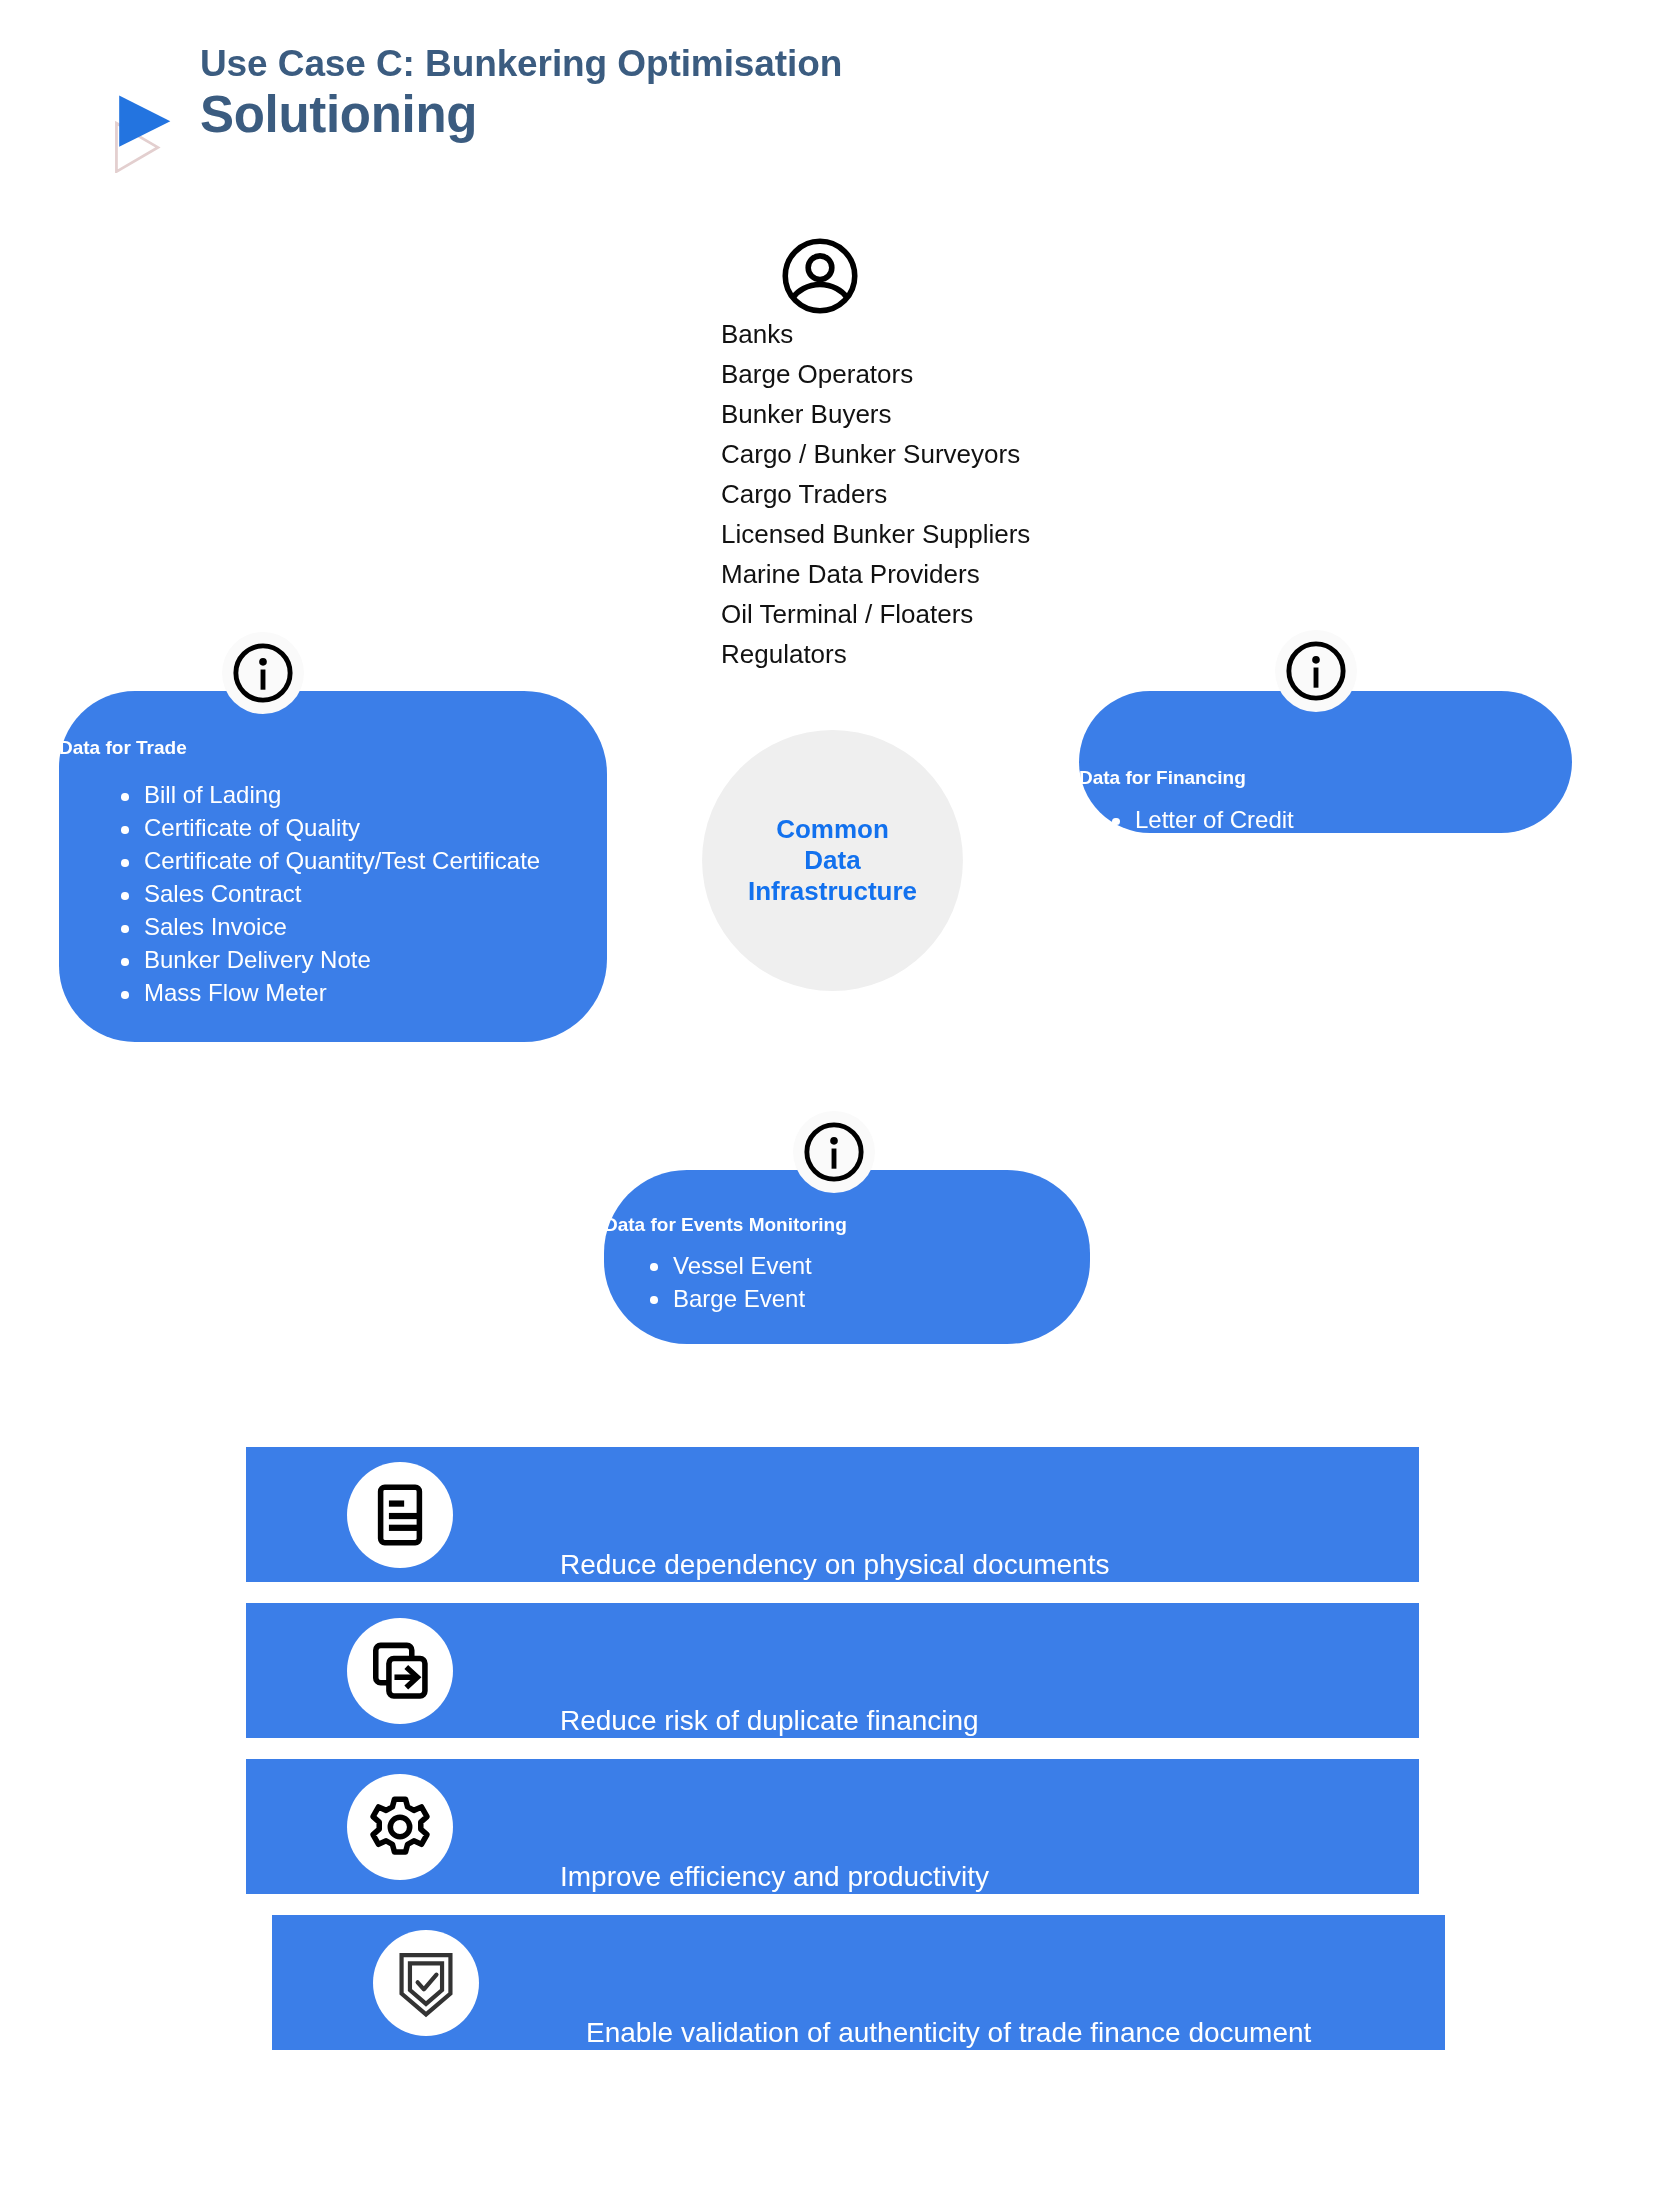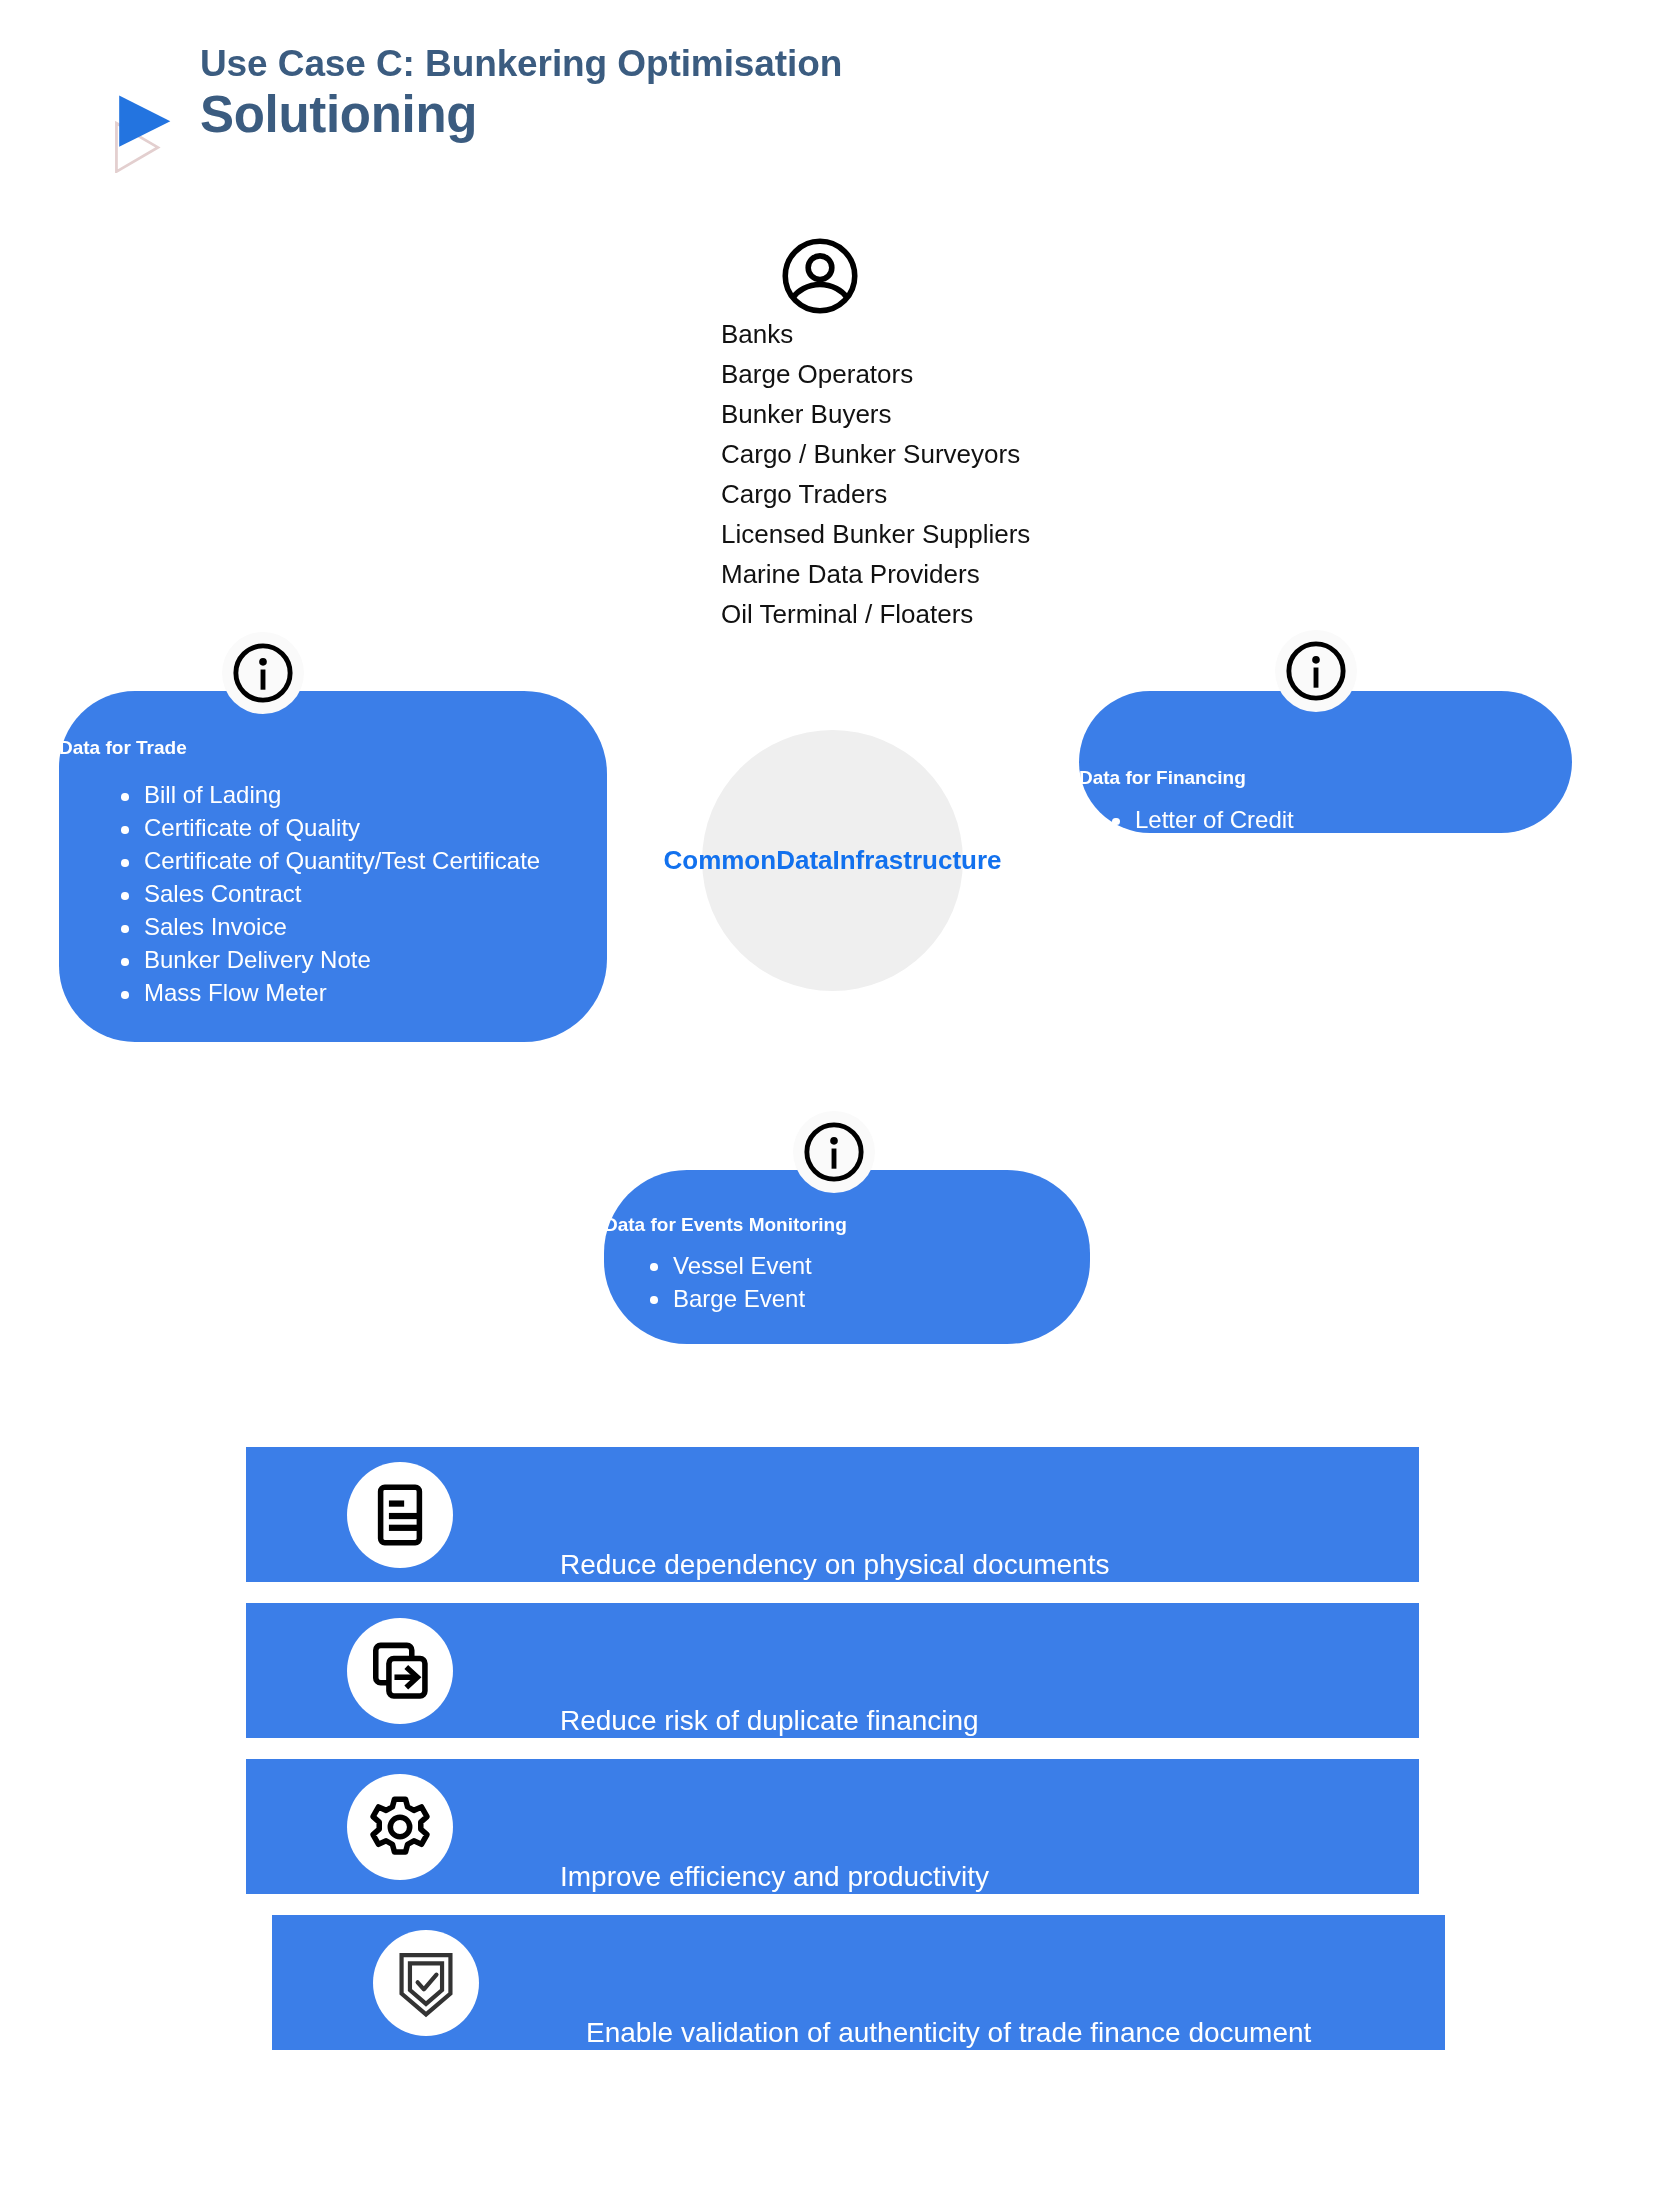--- a/index.html
+++ b/index.html
@@ -115,20 +115,21 @@
     height: 333px;
   }
   .hub svg { display: block; }
   .hub-label {
     position: absolute;
     left: 0;
     top: 0;
     width: 333px;
     height: 333px;
     display: flex;
+    flex-direction: column;
     align-items: center;
     justify-content: center;
     pointer-events: none;
   }
   .hub-label span {
     font-size: 26px;
     font-weight: bold;
     color: #1271ee;
     line-height: 1.18;
     text-align: center;
@@ -295,20 +296,21 @@
 
     <ul class="stake-list">
       <li>Banks</li>
       <li>Barge Operators</li>
       <li>Bunker Buyers</li>
       <li>Cargo / Bunker Surveyors</li>
       <li>Cargo Traders</li>
       <li>Licensed Bunker Suppliers</li>
       <li>Marine Data Providers</li>
       <li>Oil Terminal / Floaters</li>
+      <li>Regulators</li>
     </ul>
 
     <div class="hub">
       <svg width="333" height="333" viewBox="0 0 480 480">
         <g fill="none" stroke="#ffffff" stroke-width="52">
           <circle cx="240" cy="240" r="214" stroke-dasharray="118 10" stroke-dashoffset="30"></circle>
         </g>
         <circle cx="240" cy="240" r="188" fill="#efefef"></circle>
       </svg>
       <div class="hub-label">

